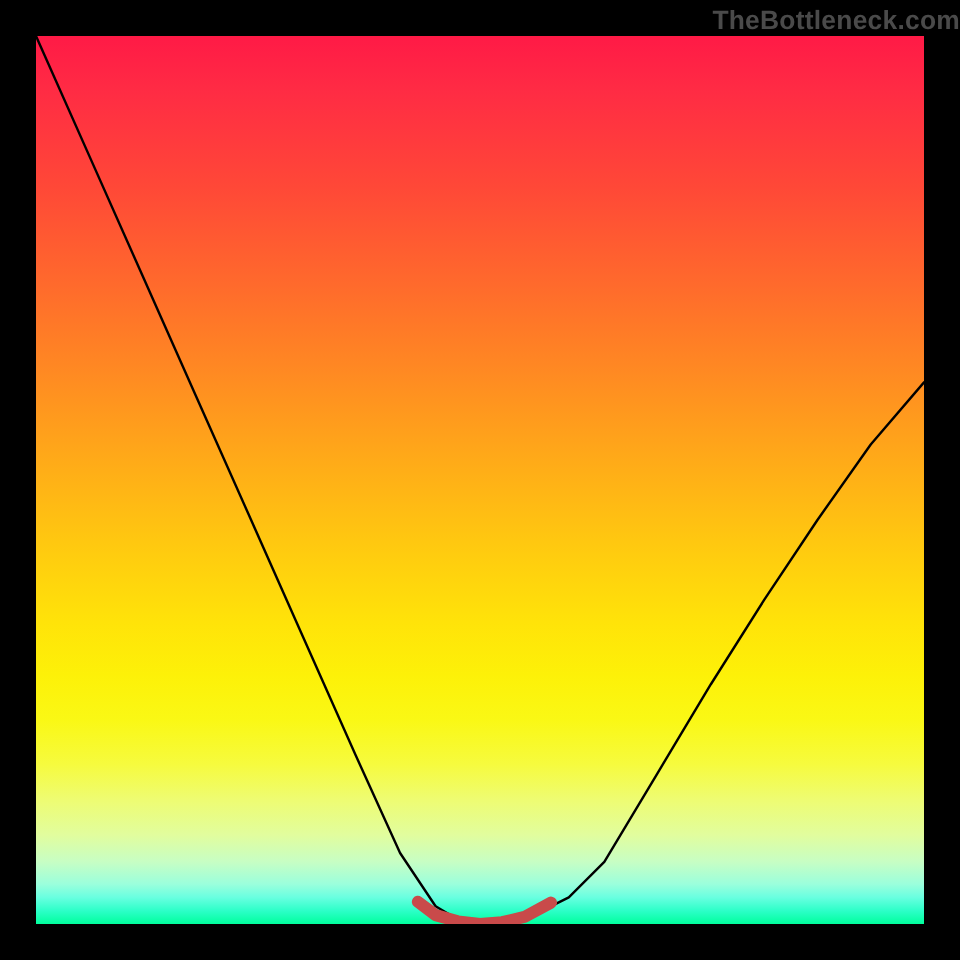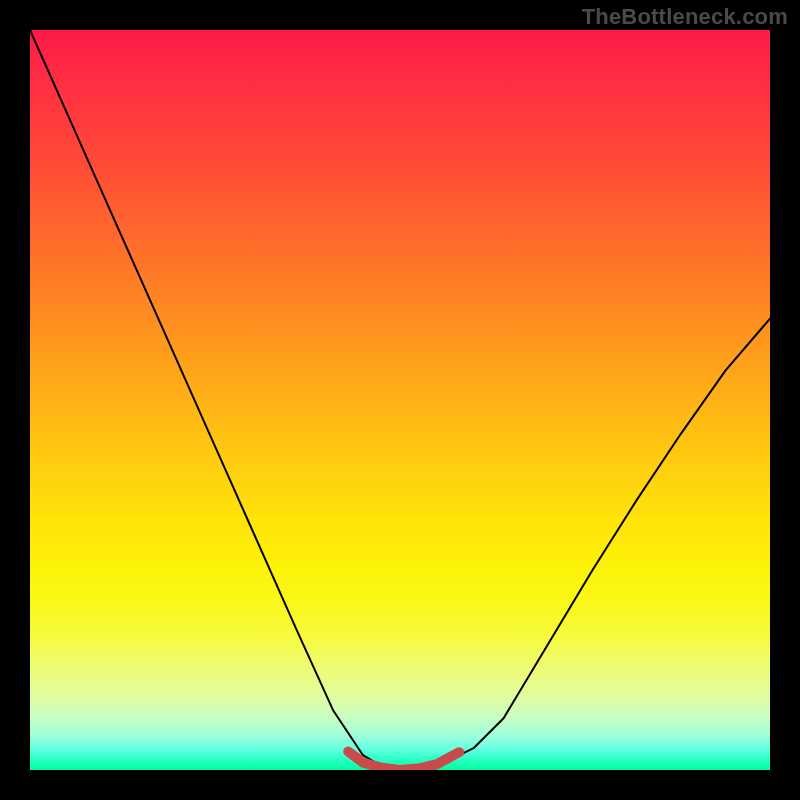--- a/index.html
+++ b/index.html
@@ -6,21 +6,21 @@
   html, body { width: 800px; height: 800px; overflow: hidden; background: #000; }
   .frame {
     position: relative;
     width: 800px;
     height: 800px;
     background: #000;
   }
   .watermark {
     position: absolute;
     top: 4px;
-    right: 12px;
+    right: 0;
     font-family: Arial, Helvetica, sans-serif;
     font-size: 22px;
     font-weight: 600;
     color: #4a4a4a;
     letter-spacing: 0.2px;
   }
   .plot {
     position: absolute;
     left: 30px;
     top: 30px;

